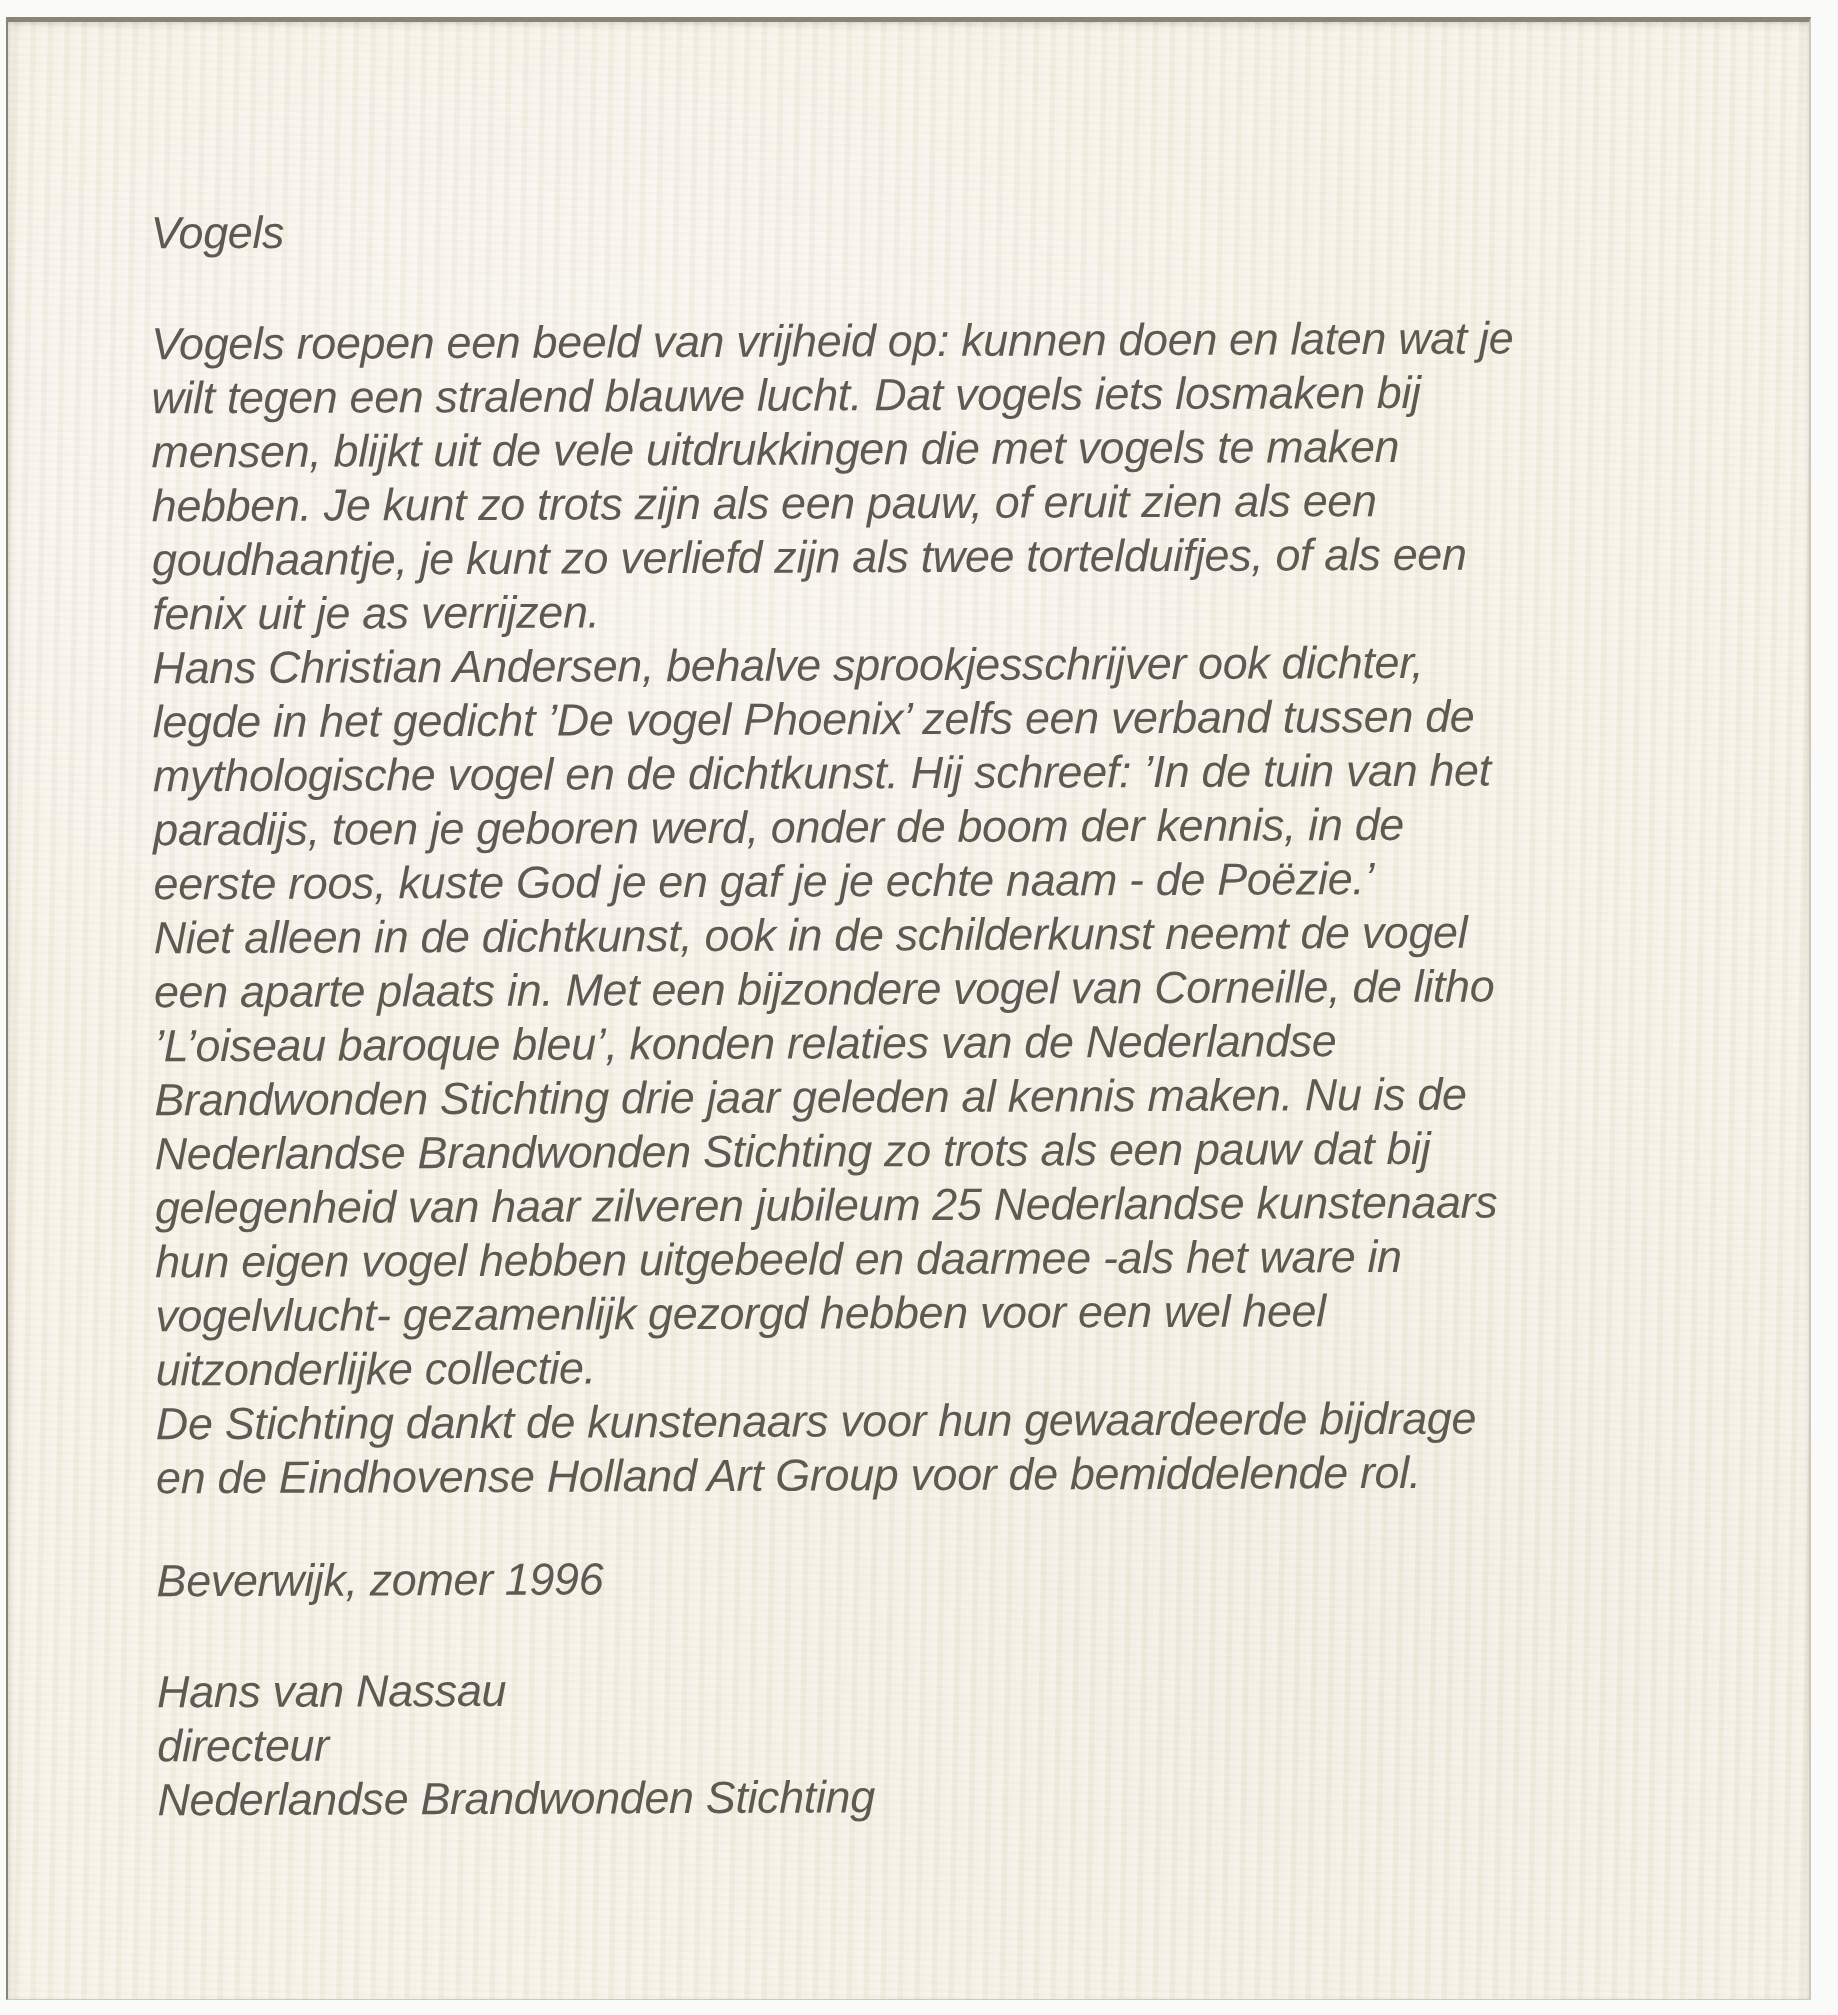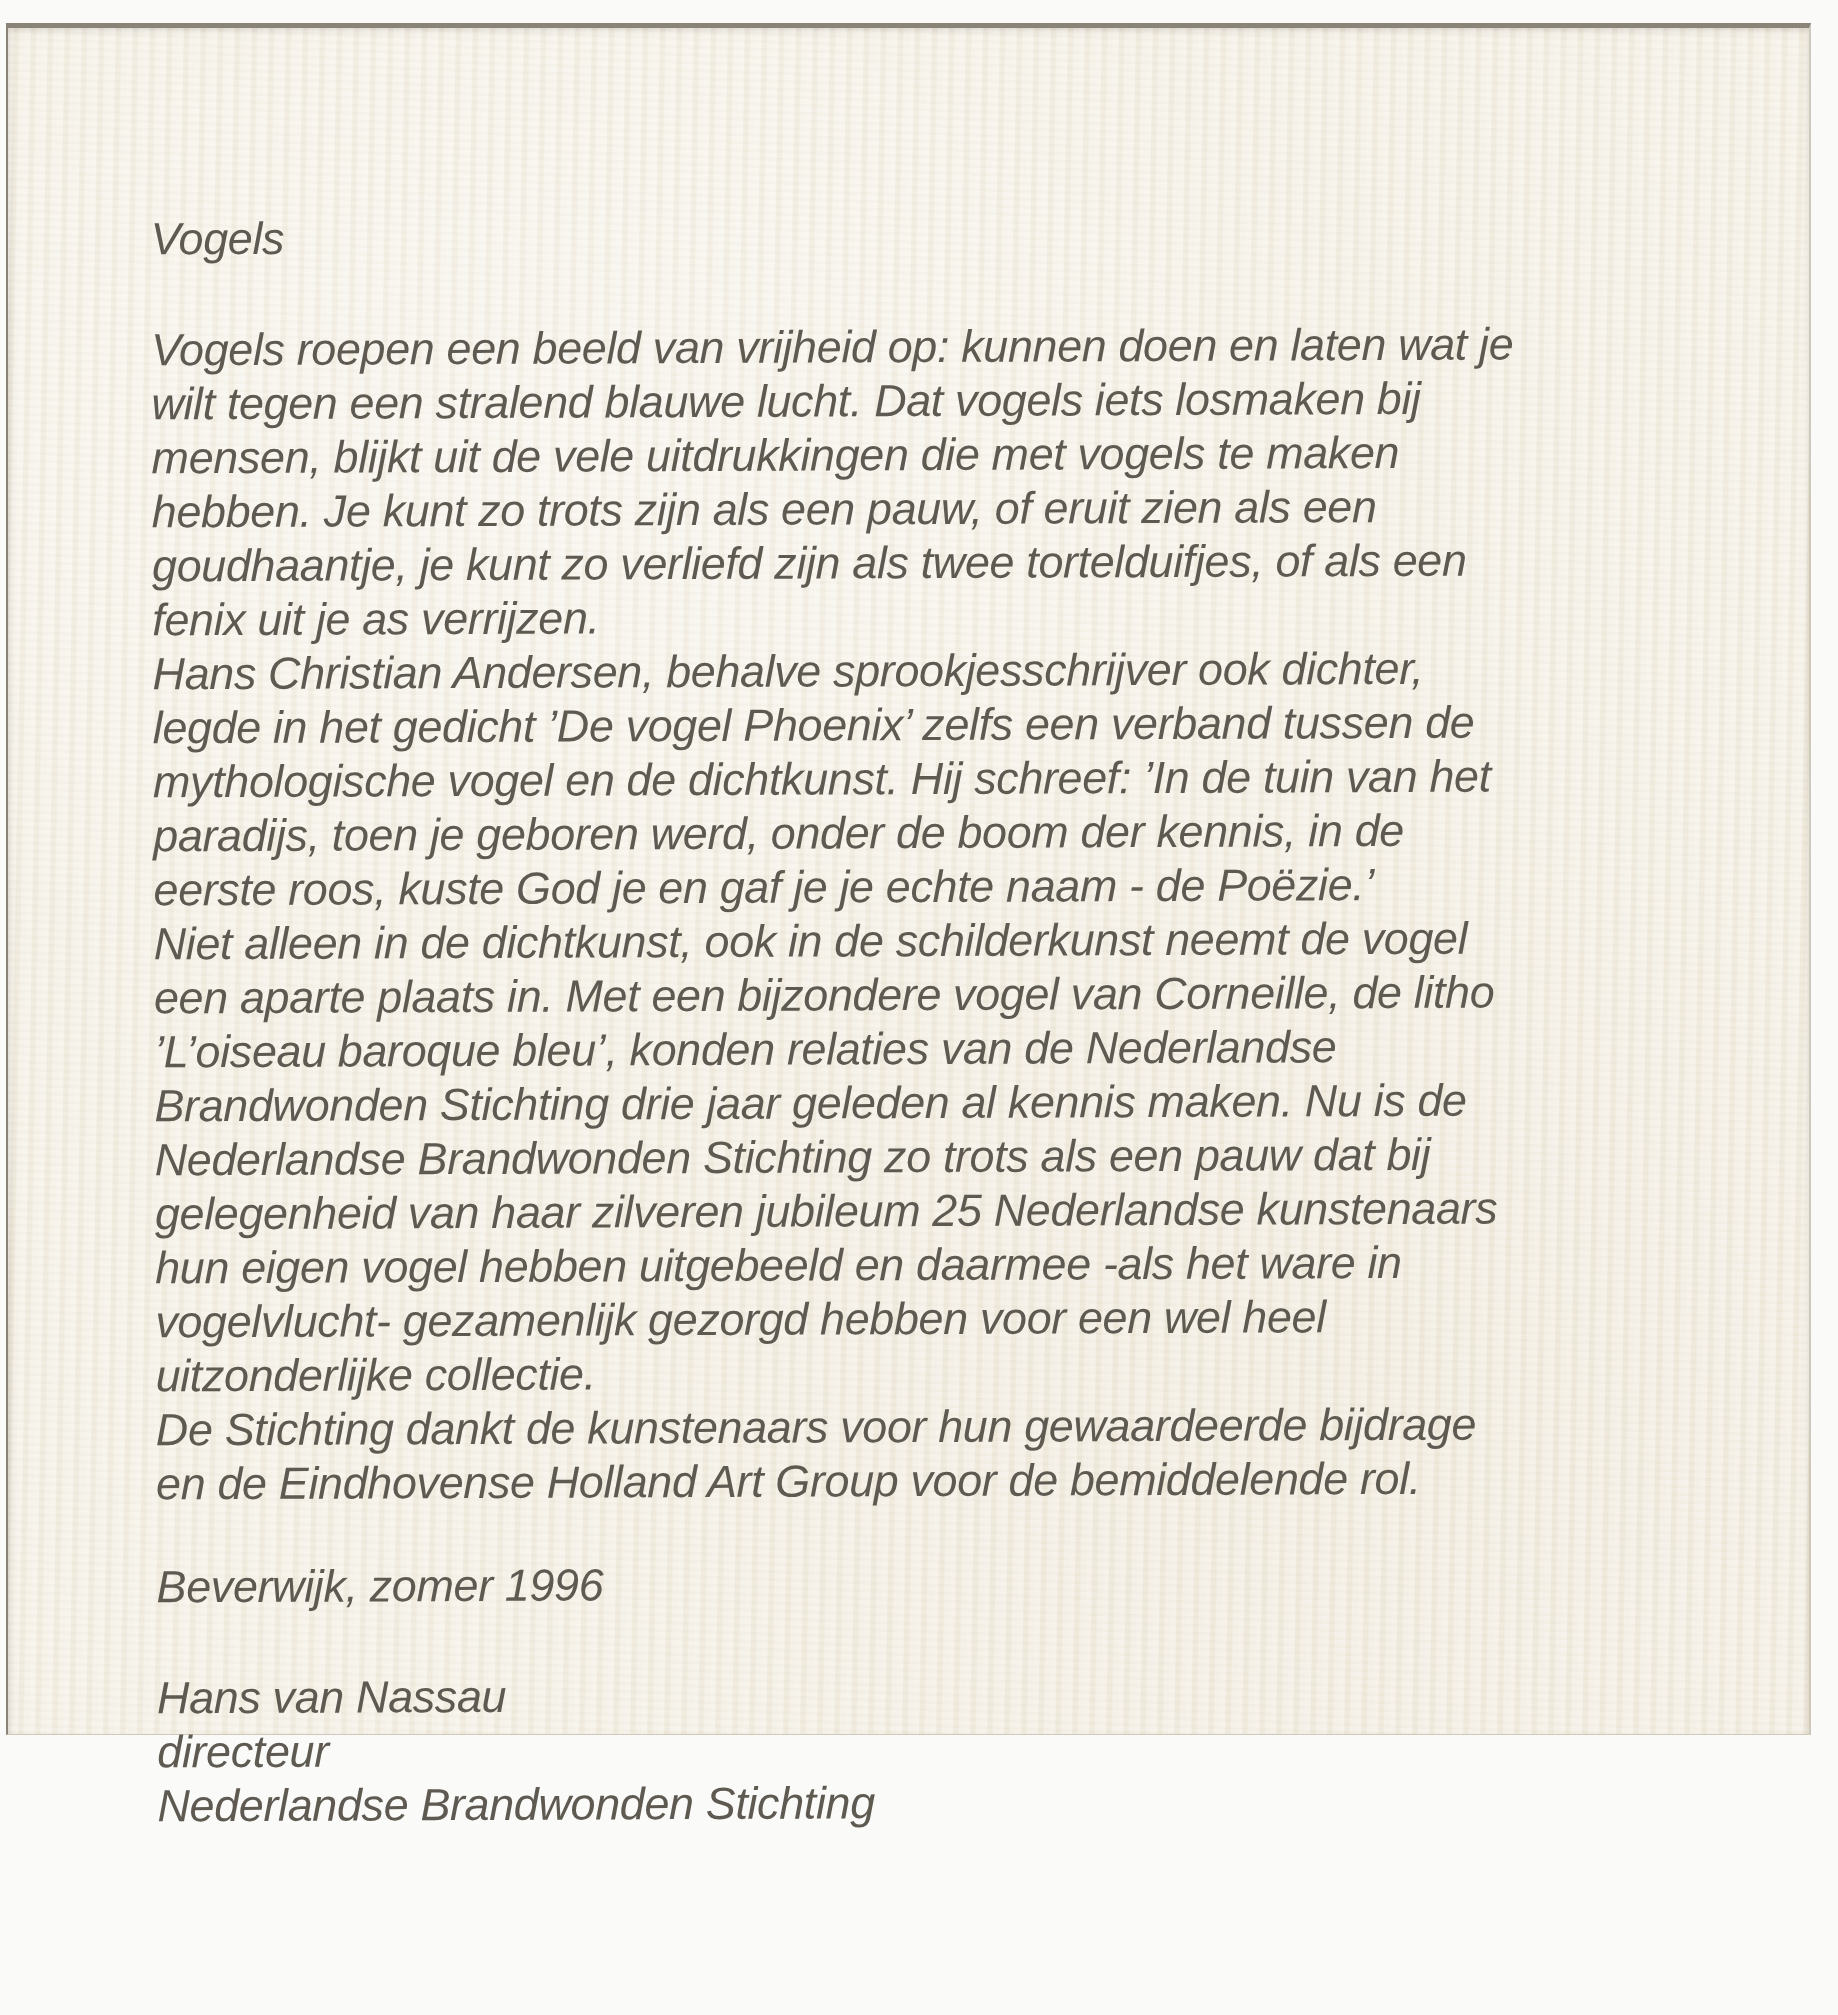--- a/index.html
+++ b/index.html
@@ -18,22 +18,22 @@
     font-family:"Liberation Sans",sans-serif;
     overflow:hidden;
   }
   .scan{
     position:relative;
     width:1839px;height:2015px;
     background:var(--scan-background,#fafaf8);
   }
   .paper{
     position:absolute;
-    left:5.7px; top:23px;
-    width:1805px; height:1712px;
+    left:5.7px; top:17px;
+    width:1805px; height:1983px;
     background:var(--paper,#f3eee2);
     border-top:5px solid var(--edge-dark,#8a8377);
     border-left:2.8px solid var(--edge-dark,#8a8377);
     border-right:2.1px solid var(--edge-light,#cfc9bb);
     border-bottom:1.4px solid var(--edge-light,#cfc9bb);
     box-shadow:
       inset 0 5.7px 10px -5.7px rgba(110,102,88,.45),
       inset 7px 0 10px -7px rgba(110,102,88,.40),
       inset -5.7px 0 8.5px -6.4px rgba(140,132,116,.35);
   }

